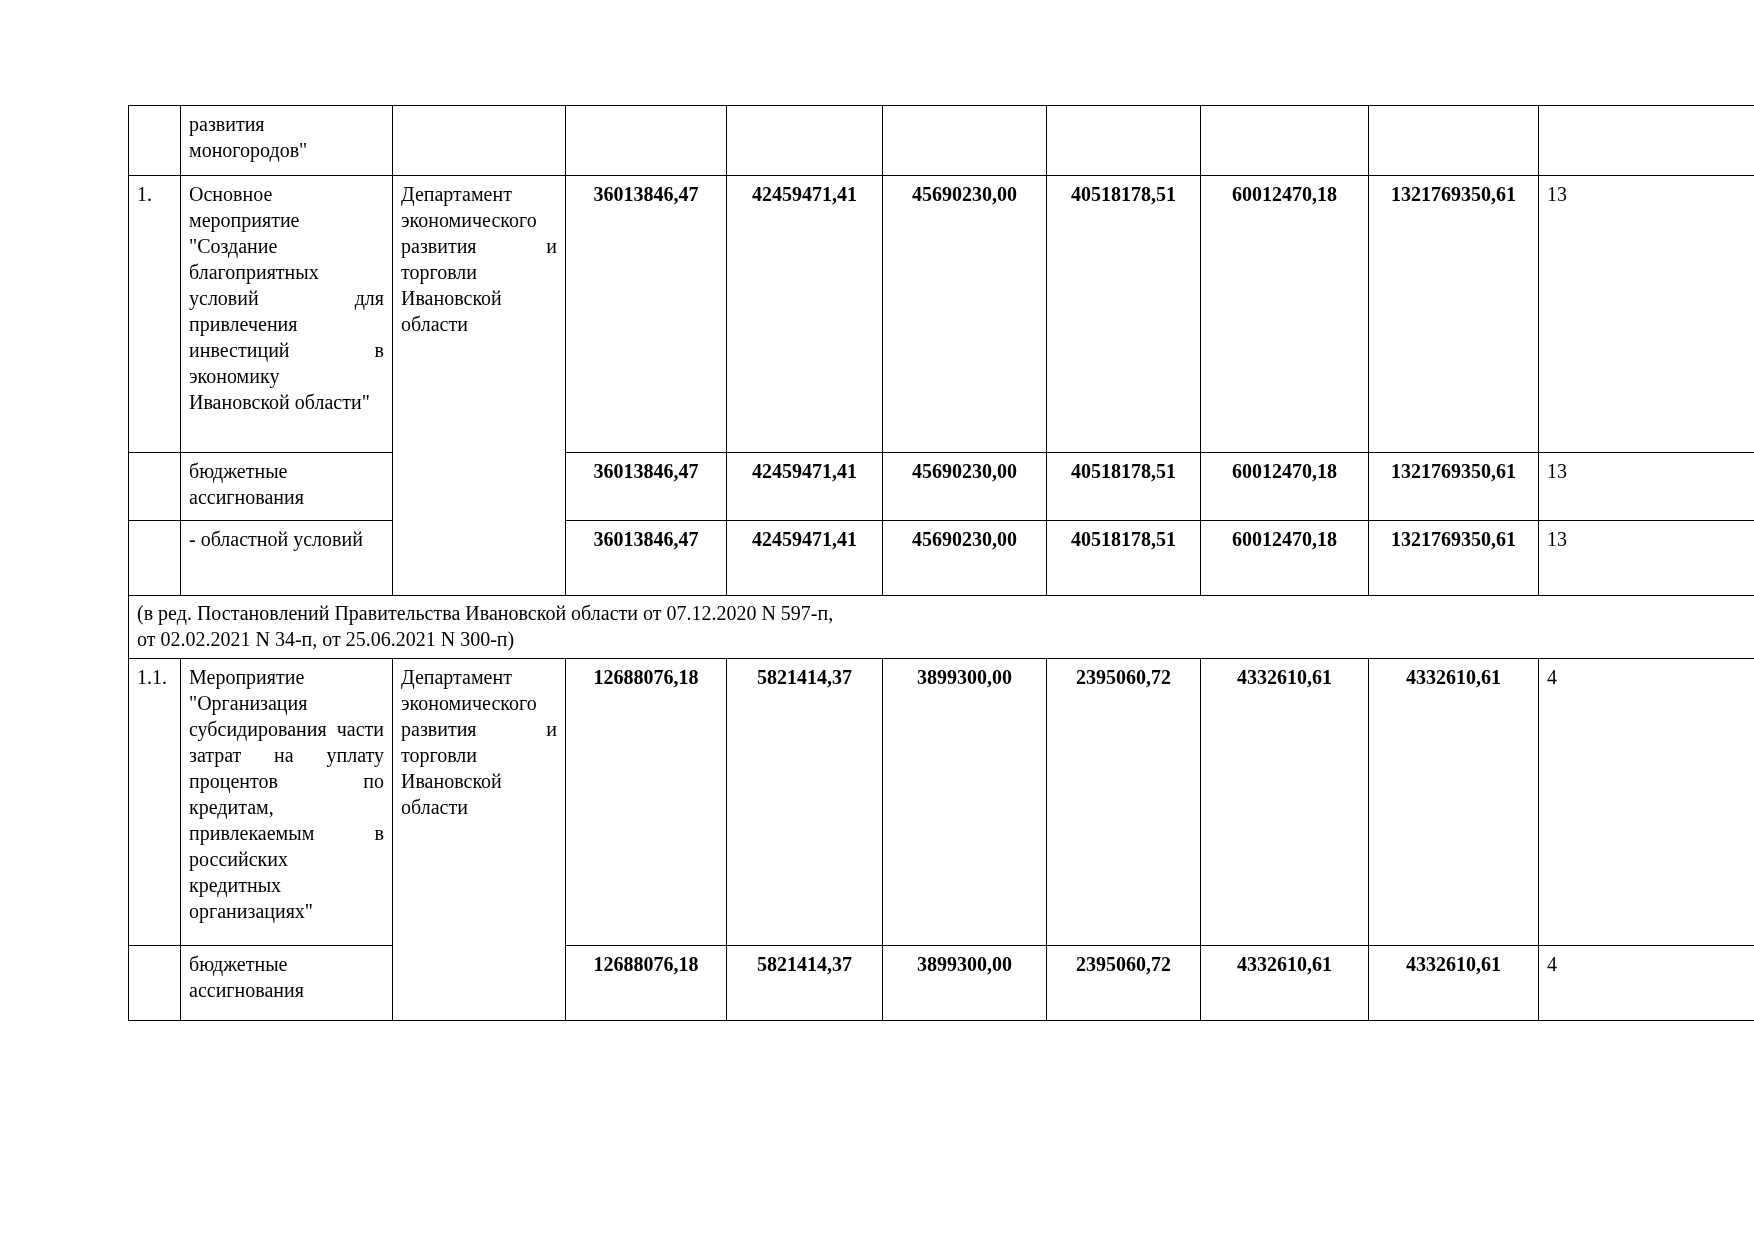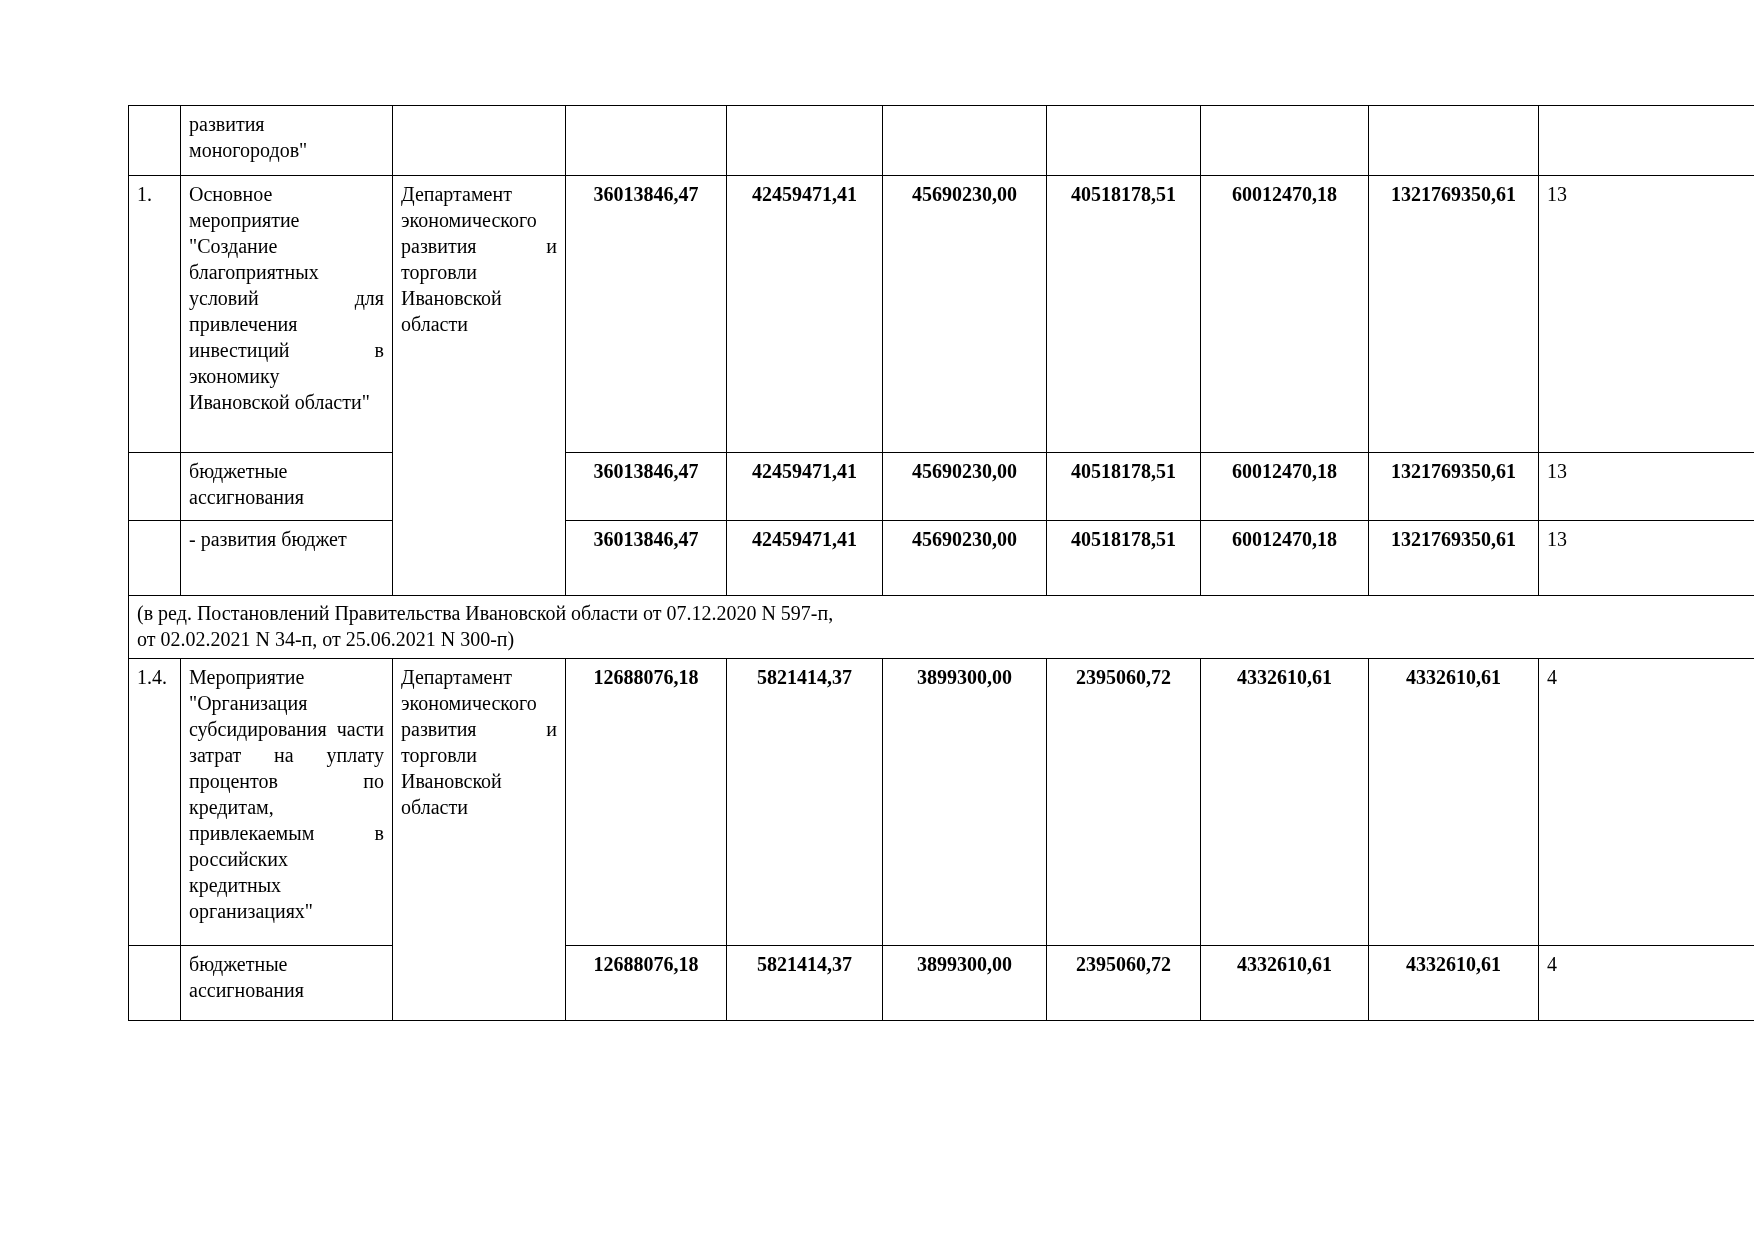--- a/index.html
+++ b/index.html
@@ -93,39 +93,39 @@
       <td class="c-val">42459471,41</td>
       <td class="c-val">45690230,00</td>
       <td class="c-val">40518178,51</td>
       <td class="c-val">60012470,18</td>
       <td class="c-val">1321769350,61</td>
       <td class="c-val-clip">13</td>
     </tr>
 
     <tr style="height:75px">
       <td class="c-num"></td>
-      <td class="c-desc">- развития бюджет</td>
+      <td class="c-desc">- областной условий</td>
       <td class="c-val">36013846,47</td>
       <td class="c-val">42459471,41</td>
       <td class="c-val">45690230,00</td>
       <td class="c-val">40518178,51</td>
       <td class="c-val">60012470,18</td>
       <td class="c-val">1321769350,61</td>
       <td class="c-val-clip">13</td>
     </tr>
 
     <tr class="amend-row" style="height:63px">
       <td colspan="10">
         <div class="amend-line">(в ред. Постановлений Правительства Ивановской области от 07.12.2020 N 597-п,</div>
         <div class="amend-line">от 02.02.2021 N 34-п, от 25.06.2021 N 300-п)</div>
       </td>
     </tr>
 
     <tr style="height:287px">
-      <td class="c-num">1.4.</td>
+      <td class="c-num">1.1.</td>
       <td class="c-desc">Мероприятие "Организация субсидирования части затрат на уплату процентов по кредитам, привлекаемым в российских кредитных организациях"</td>
       <td class="c-dept" rowspan="2">Департамент экономического развития и торговли Ивановской области</td>
       <td class="c-val">12688076,18</td>
       <td class="c-val">5821414,37</td>
       <td class="c-val">3899300,00</td>
       <td class="c-val">2395060,72</td>
       <td class="c-val">4332610,61</td>
       <td class="c-val">4332610,61</td>
       <td class="c-val-clip">4</td>
     </tr>

